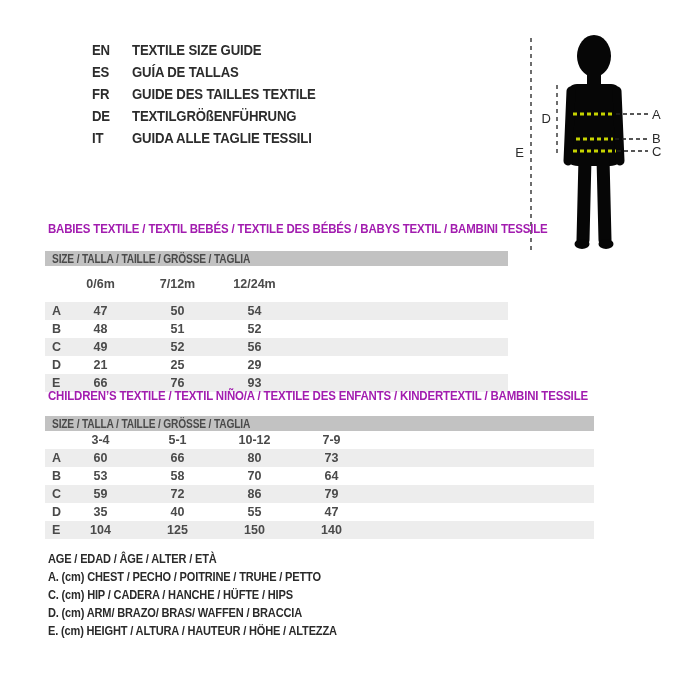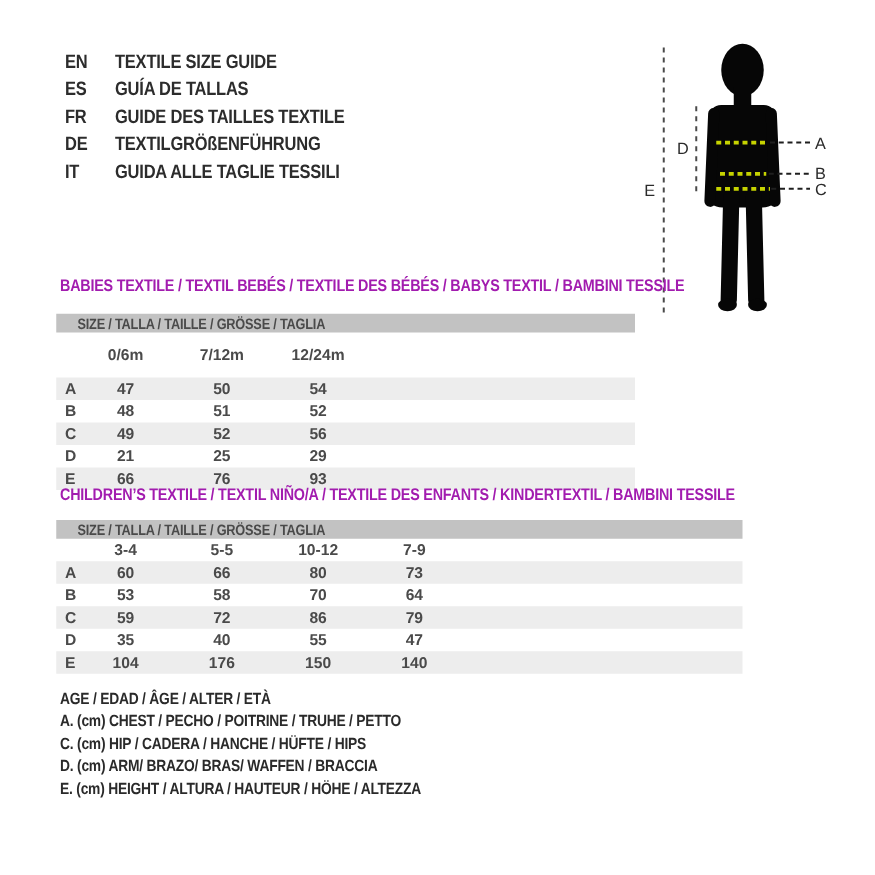--- a/index.html
+++ b/index.html
@@ -6,34 +6,34 @@
   .page {
     position:relative; width:700px; height:700px; background:#ffffff;
     font-family:"Liberation Sans", sans-serif; color:#2d2d2d; overflow:hidden;
   }
   .cond { display:inline-block; transform:scaleX(0.85); transform-origin:0 50%; letter-spacing:-0.2px; white-space:nowrap; }
 
   
   .lang-block { position:absolute; left:52px; top:39px; }
   .lang-row { display:flex; height:22px; align-items:center; }
   .lang-code, .lang-title { font-size:15.5px; font-weight:700; color:#2c2c2c; }
-  .lang-code { width:40px; }
+  .lang-code { width:40px;margin-left:40px; }
 
   
   .figure-wrap { position:absolute; left:500px; top:30px; width:180px; height:230px; }
   .dashline { stroke:#4a4a4a; stroke-width:1.6; stroke-dasharray:4 4; fill:none; }
   .body-dash { stroke-width:3; stroke-dasharray:4 3; fill:none; }
   .ext-dash  { stroke:#1f1f1f; stroke-width:1.5; stroke-dasharray:4 3; fill:none; }
   .fig-label { font-size:13px; fill:#2b2b2b; }
 
   
   .section-title { position:absolute; left:48px; height:16px; font-size:13.5px; font-weight:700; color:#a21caf; }
 
   
-  .size-bar { position:absolute; left:45px; height:15px; background:#c2c2c2; display:flex; align-items:center; padding-left:17px; box-sizing:border-box; }
+  .size-bar { position:absolute; left:45px; height:15px; background:#c2c2c2; display:flex; align-items:center; padding-left:7px; box-sizing:border-box; }
   .size-bar .bar-text { font-size:12px; font-weight:700; color:#4a4a4a; }
   .tbl { position:absolute; left:45px; }
   .trow { display:flex; align-items:center; height:18px; }
   .trow.hdr-b { height:36px; }
   .stripe { background:#ededed; }
   .cell { font-size:12.5px; font-weight:700; color:#4a4a4a; }
   .cell.lbl { padding-left:7px; width:10px; }
   .cell.val { width:77px; text-align:center; }
 
   
@@ -153,21 +153,21 @@
   </div>
 
   <div class="section-title" style="top:388px;"><span class="cond">CHILDREN’S TEXTILE / TEXTIL NIÑO/A / TEXTILE DES ENFANTS / KINDERTEXTIL / BAMBINI TESSILE</span></div>
   <div class="size-bar" style="top:416px; width:549px;">
     <span class="bar-text cond">SIZE / TALLA / TAILLE / GRÖSSE / TAGLIA</span>
   </div>
   <div class="tbl" style="top:431px; width:549px;">
     <div class="trow">
       <span class="cell lbl"></span>
       <span class="cell val">3-4</span>
-      <span class="cell val">5-5</span>
+      <span class="cell val">5-1</span>
       <span class="cell val">10-12</span>
       <span class="cell val">7-9</span>
     </div>
     <div class="trow stripe">
       <span class="cell lbl">A</span>
       <span class="cell val">60</span>
       <span class="cell val">66</span>
       <span class="cell val">80</span>
       <span class="cell val">73</span>
     </div>
@@ -188,21 +188,21 @@
     <div class="trow">
       <span class="cell lbl">D</span>
       <span class="cell val">35</span>
       <span class="cell val">40</span>
       <span class="cell val">55</span>
       <span class="cell val">47</span>
     </div>
     <div class="trow stripe">
       <span class="cell lbl">E</span>
       <span class="cell val">104</span>
-      <span class="cell val">176</span>
+      <span class="cell val">125</span>
       <span class="cell val">150</span>
       <span class="cell val">140</span>
     </div>
   </div>
 
   <div class="legend">
     <div class="legend-line">
         <span class="cond">AGE / EDAD / ÂGE / ALTER / ETÀ</span>
       </div>
     <div class="legend-line">

